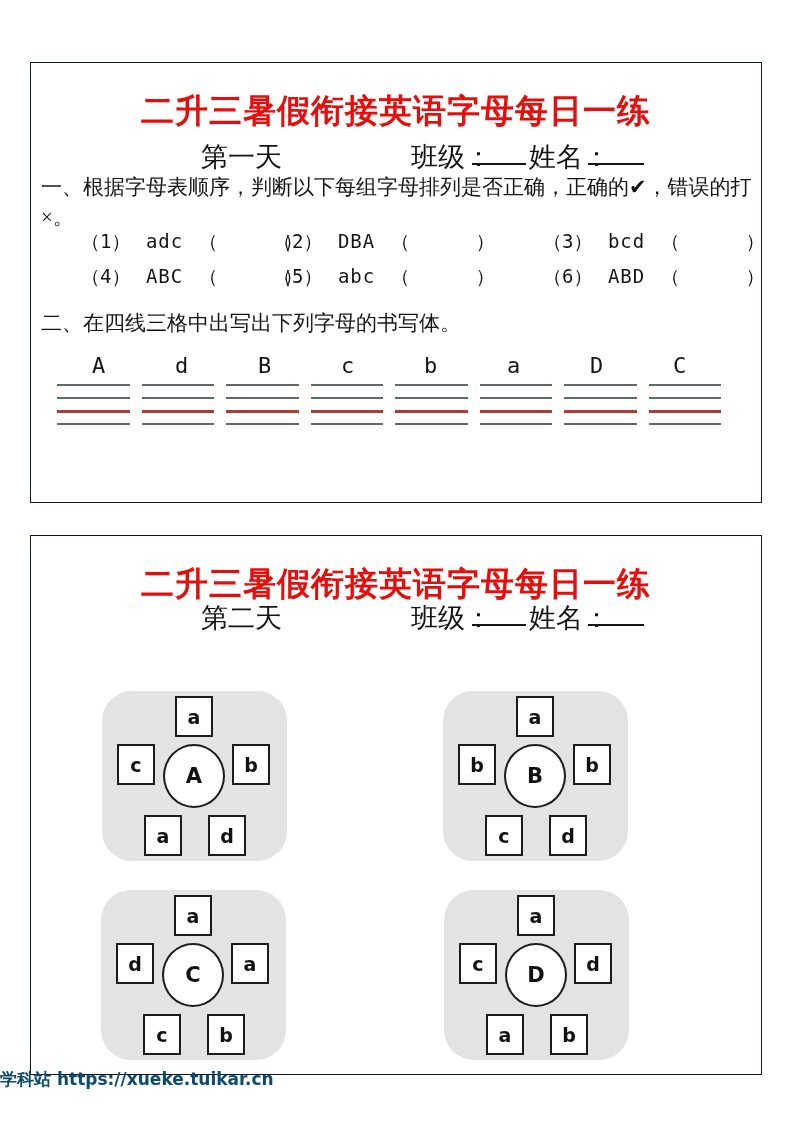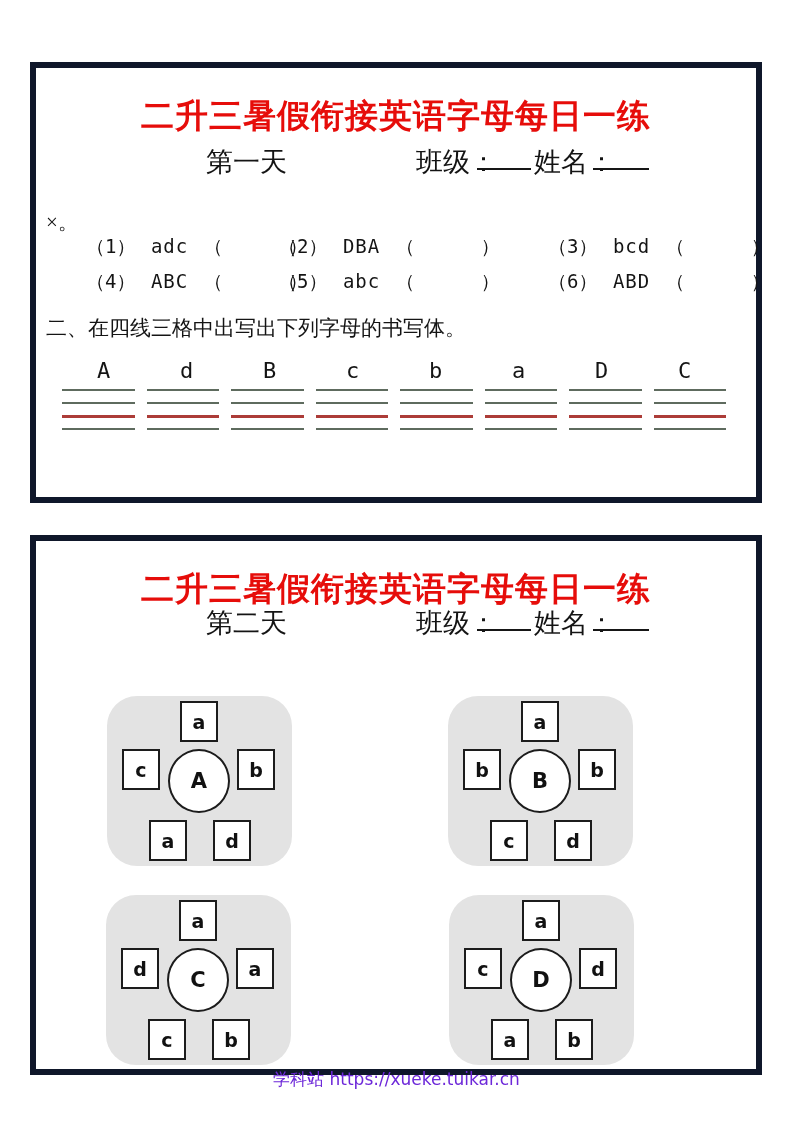--- a/index.html
+++ b/index.html
@@ -1,19 +1,19 @@
 <!DOCTYPE html>
 <html><head>
 <meta charset="utf-8">
 <style>
   html,body{margin:0;padding:0;background:#ffffff;}
   .sheet{position:relative;width:793px;height:1122px;background:#ffffff;overflow:hidden;
          font-family:"Liberation Serif","DejaVu Serif",serif;color:#141414;}
 
-  .page{position:absolute;left:30px;width:732px;background:#fff;border:6px solid #0f172a;box-sizing:border-box;}
+  .page{position:absolute;left:30px;width:732px;background:#fff;border:1px solid #0f172a;box-sizing:border-box;}
   #page1{top:62px;height:441px;}
   #page2{top:535px;height:540px;}
 
   .title{position:absolute;top:26px;left:0;width:100%;text-align:center;
          font-weight:bold;font-size:33px;letter-spacing:1px;color:#e60d0a;white-space:nowrap;}
 
   .subheader{position:absolute;left:0;width:100%;height:30px;font-size:27px;}
   #page1 .subheader{top:76px;}
   #page2 .subheader{top:64px;padding-left:24px;}
   .day{position:absolute;left:170px;}
@@ -60,39 +60,40 @@
   .sq.top{left:73px;top:5px;}
   .sq.left{left:15px;top:53px;}
   .sq.right{left:130px;top:53px;}
   .sq.bl{left:42px;top:124px;}
   .sq.br{left:106px;top:124px;}
   .circle{position:absolute;left:61px;top:53px;width:62px;height:64px;background:#fff;
           border:2px solid #1c1c1c;border-radius:50%;box-sizing:border-box;
           display:flex;align-items:center;justify-content:center;
           font-family:"DejaVu Sans",sans-serif;font-weight:bold;font-size:21px;color:#111;}
 
-  .footer{position:absolute;left:0;top:1068px;width:100%;text-align:center;z-index:5;
-          font-family:"DejaVu Sans","Liberation Sans",sans-serif;font-size:17px;color:#6d28d9;}
+  .footer{position:absolute;left:0;top:1068px;width:100%;text-align:left;z-index:5;
+          font-family:"DejaVu Sans","Liberation Sans",sans-serif;font-size:17px;color:#0c4a6e;font-weight:bold;}
 </style>
 </head>
 <body>
 
 <div class="sheet">
 
   <div class="page" id="page1">
     <div class="title">二升三暑假衔接英语字母每日一练</div>
 
     <div class="subheader">
       <span class="day">第一天</span>
       <span class="class-label">班级：</span>
       <span class="blank class-blank"></span>
       <span class="name-label">姓名：</span>
       <span class="blank name-blank"></span>
     </div>
 
+    <div class="q-heading" id="q1-line1">一、根据字母表顺序，判断以下每组字母排列是否正确，正确的✔，错误的打</div>
     <div class="q-heading" id="q1-line2">×。</div>
 
     <div class="items-row" id="items-row-1">
       <span class="item item-pos-1">
         <span class="num">（1）</span>
         <span class="letters">adc</span>
         <span class="paren">（</span><span class="gap"></span><span class="paren">）</span>
       </span>
       <span class="item item-pos-2">
         <span class="num">（2）</span>

